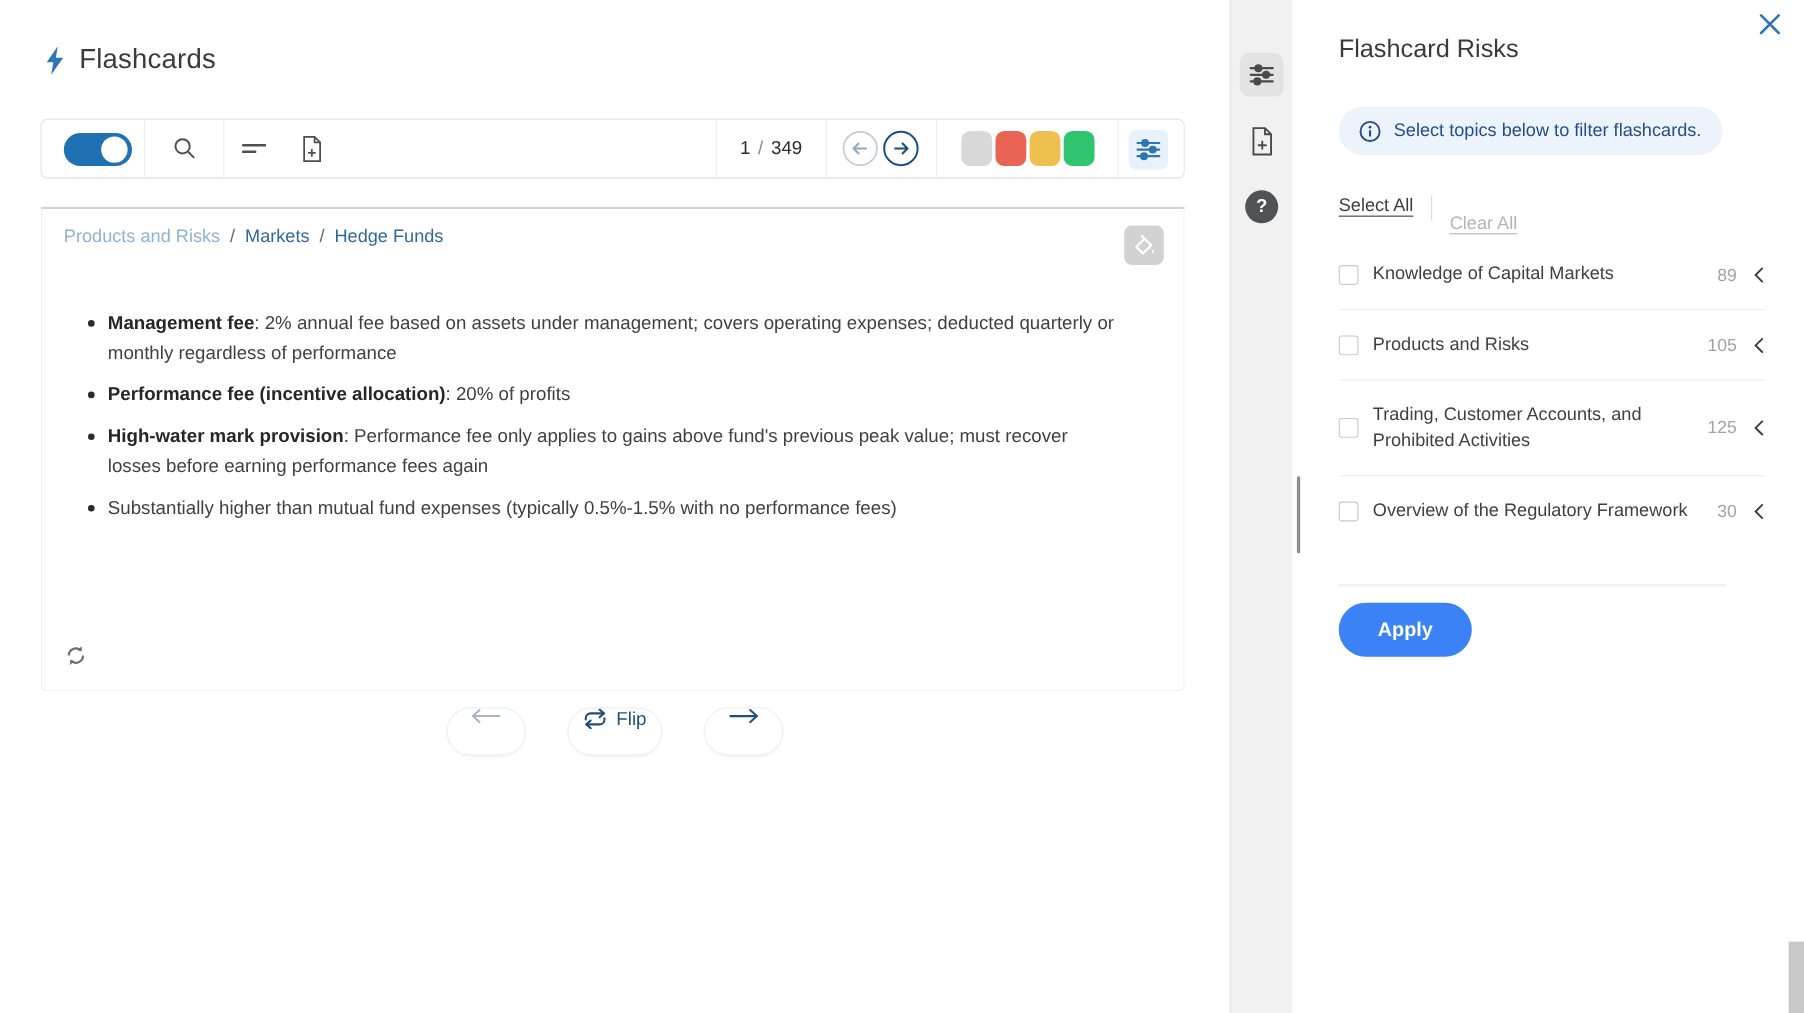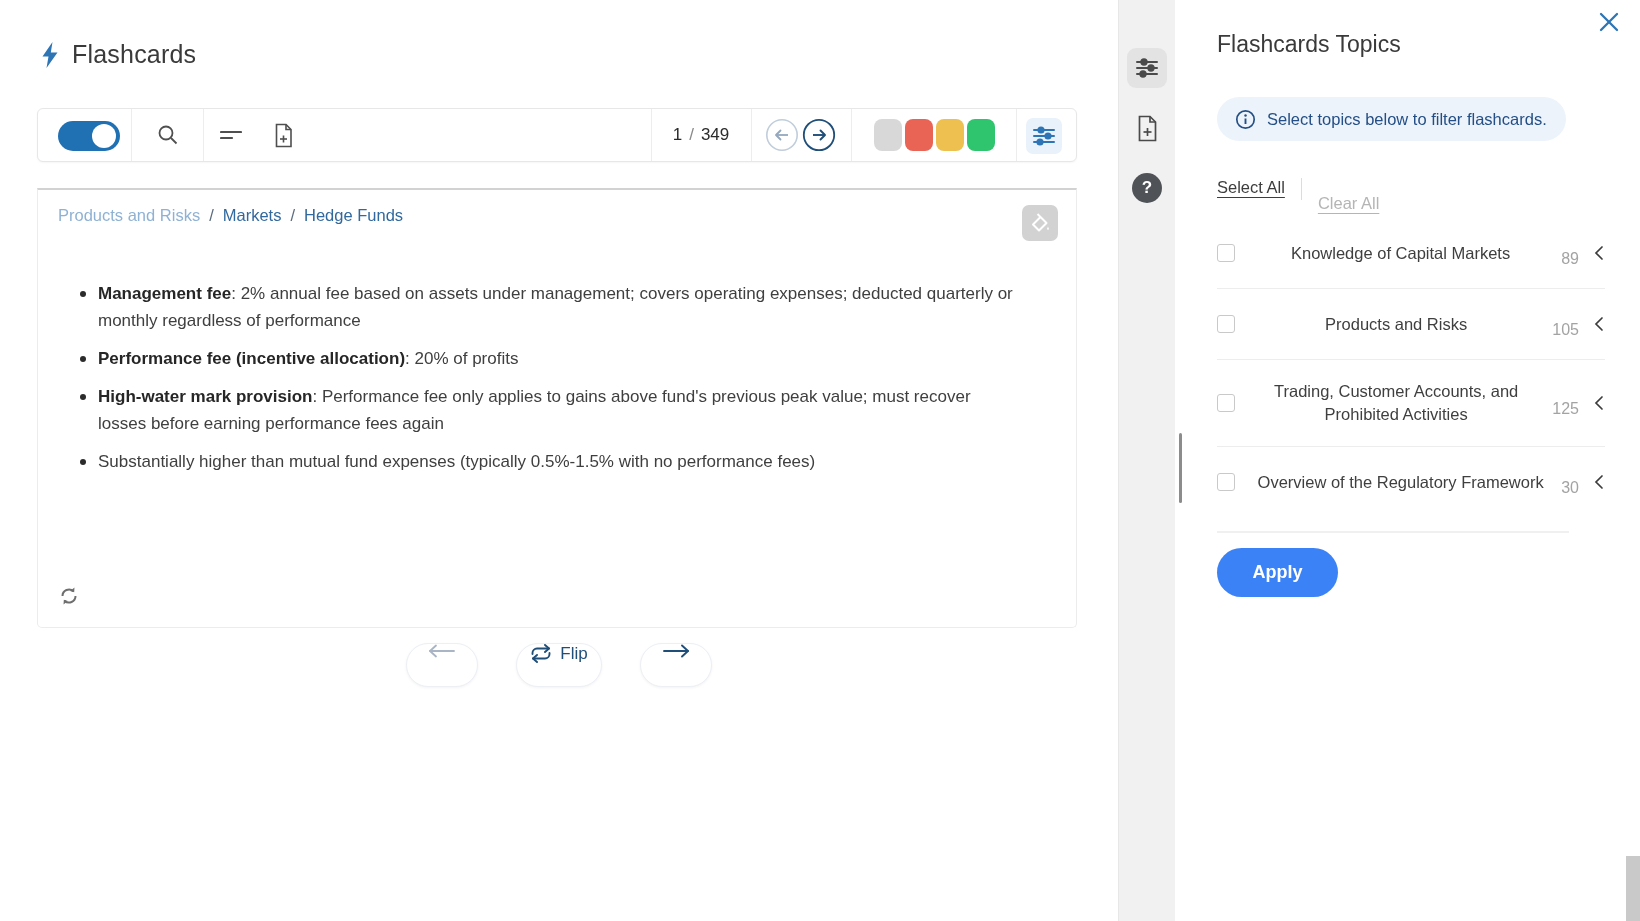--- a/index.html
+++ b/index.html
@@ -61,26 +61,26 @@
   .close-btn { position:absolute; right:20px; top:11px; width:22px; height:22px; cursor:pointer; }
   .panel-title { position:absolute; left:42px; top:31px; font-size:23px; font-weight:400; color:#3a3a3a; }
   .info-banner { position:absolute; left:42px; top:97px; width:349px; height:44px; background:#edf3fb; border-radius:22px;
                  display:flex; align-items:center; gap:11px; padding:11px 18px; }
   .info-banner span { font-size:16.5px; color:#234f86; }
   .filter-links { position:absolute; left:42px; top:178px; display:flex; align-items:flex-start; gap:16px; font-size:16.5px; }
   .link-dark { color:#3d3d3d; text-decoration:underline; text-underline-offset:4px; cursor:pointer; }
   .link-gray { color:#b5b5b5; text-decoration:underline; text-underline-offset:4px; cursor:pointer;margin-top:16px; }
   .links-div { width:1px; height:22px; background:#dcdcdc; }
 
-  .topics { position:absolute; left:42px; top:218px; width:388px;text-align:center; }
+  .topics { position:absolute; left:42px; top:218px; width:388px; }
   .topic-row { display:flex; align-items:center; padding:20px 0; border-bottom:1px solid #ededed; }
   .topic-row:last-child { border-bottom:none; }
   .checkbox { width:18px; height:18px; border:1.5px solid #c9c9c9; border-radius:3px; background:#fff; flex:0 0 18px; cursor:pointer; }
   .topic-label { font-size:16.5px; color:#3f3f3f; line-height:23px; margin-left:13px; flex:1 1 auto; cursor:default; }
-  .topic-count { font-size:16px; color:#a3a3a3; margin:12px 14px 0 8px; }
+  .topic-count { font-size:16px; color:#a3a3a3; margin:2px 14px 0 8px; }
   .chevron { cursor:pointer; display:flex; align-items:center; }
 
   .apply-divider { position:absolute; left:42px; top:531px; width:352px; height:2px; background:#f0f0f0; }
   .apply-btn { position:absolute; left:42px; top:548px; width:121px; height:49px; border:none; border-radius:25px;
                background:#3b82f6; color:#ffffff; font-family:inherit; font-size:18px; font-weight:700; cursor:pointer; }
 
   
   .win-scroll-thumb { position:absolute; left:1626px; top:856px; width:14px; height:65px; background:#c9c9c9; cursor:pointer; }
 
   svg { display:block; }
@@ -285,21 +285,21 @@
 
     <div class="close-btn">
       <span>
         <svg width="22" height="22" viewBox="0 0 22 22" stroke="#2e75b6" stroke-width="2.3" stroke-linecap="round">
           <line x1="3" y1="3" x2="19" y2="19"></line>
             <line x1="19" y1="3" x2="3" y2="19"></line>
           </svg>
       </span>
     </div>
 
-    <div class="panel-title">Flashcards Topics</div>
+    <div class="panel-title">Flashcard Risks</div>
 
     <div class="info-banner">
       <span>
         <svg width="21" height="21" viewBox="0 0 21 21" fill="none">
           <circle cx="10.5" cy="10.5" r="8.7" stroke="#234f86" stroke-width="1.7"></circle>
           <circle cx="10.5" cy="6.6" r="1.25" fill="#234f86"></circle>
           <line x1="10.5" y1="9.5" x2="10.5" y2="15" stroke="#234f86" stroke-width="1.9"></line>
           </svg>
       </span>
       <span>Select topics below to filter flashcards.</span>

